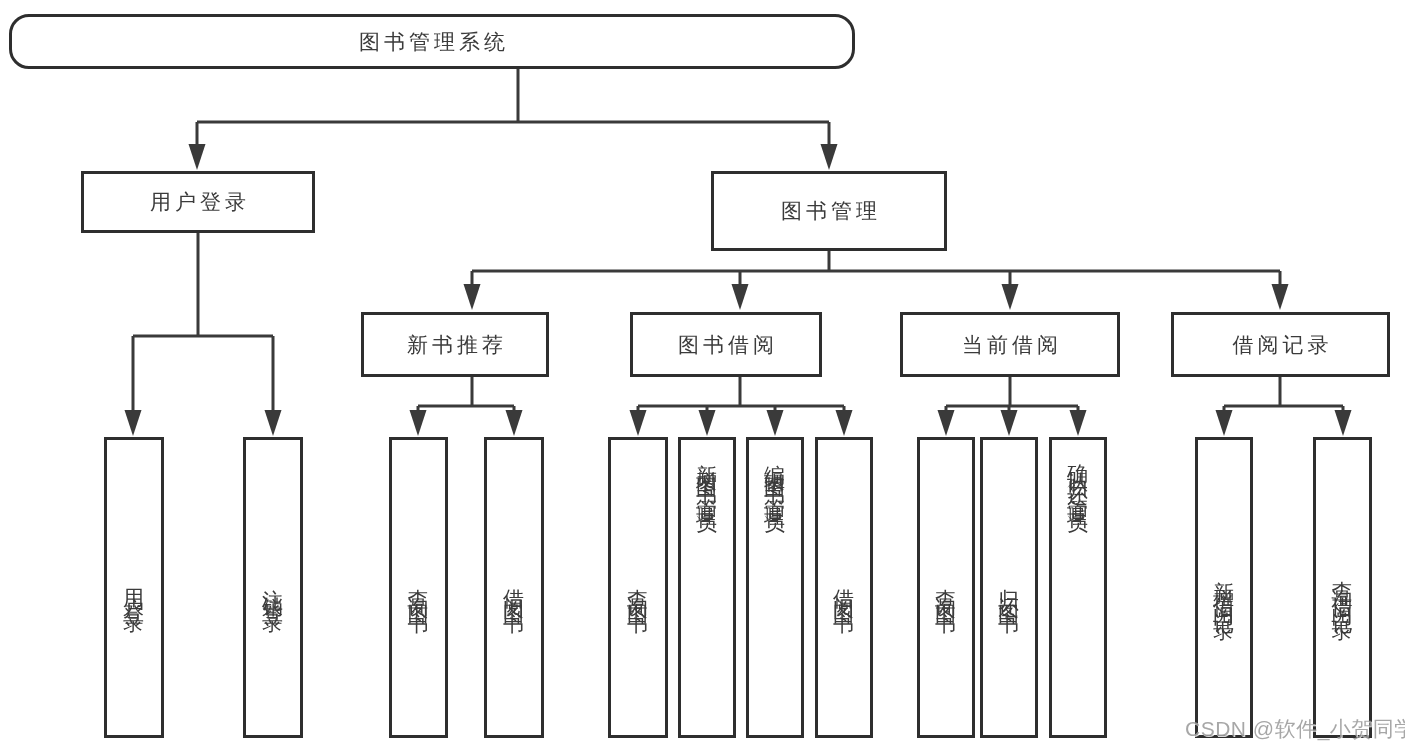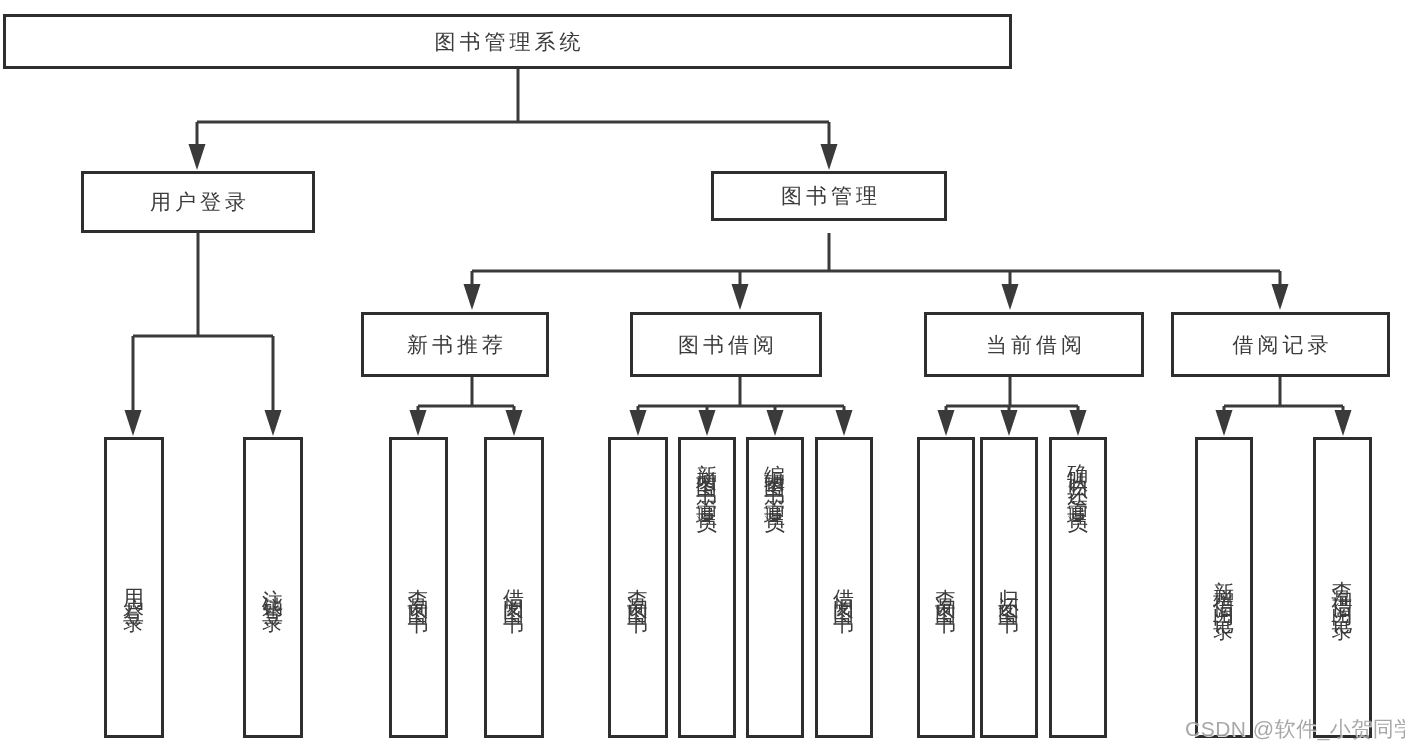--- a/index.html
+++ b/index.html
@@ -95,38 +95,38 @@
       <polygon points="766.5,410 783.5,410 775,436"></polygon>
       <polygon points="835.5,410 852.5,410 844,436"></polygon>
       <polygon points="937.5,410 954.5,410 946,436"></polygon>
       <polygon points="1000.5,410 1017.5,410 1009,436"></polygon>
       <polygon points="1069.5,410 1086.5,410 1078,436"></polygon>
       <polygon points="1215.5,410 1232.5,410 1224,436"></polygon>
       <polygon points="1334.5,410 1351.5,410 1343,436"></polygon>
     </g>
   </svg>
 
-  <div class="box hbox" style="left:3px;top:14px;width:1009px;height:55px;">
+  <div class="box hbox" style="left:9px;top:14px;width:846px;height:55px;border-radius:20px;">
     <span class="lbl">图书管理系统</span>
   </div>
 
   <div class="box hbox" style="left:81px;top:171px;width:234px;height:62px;">
     <span class="lbl">用户登录</span>
   </div>
-  <div class="box hbox" style="left:711px;top:171px;width:236px;height:50px;">
+  <div class="box hbox" style="left:711px;top:171px;width:236px;height:80px;">
     <span class="lbl">图书管理</span>
   </div>
 
   <div class="box hbox" style="left:361px;top:312px;width:188px;height:65px;">
     <span class="lbl">新书推荐</span>
   </div>
   <div class="box hbox" style="left:630px;top:312px;width:192px;height:65px;">
     <span class="lbl">图书借阅</span>
   </div>
-  <div class="box hbox" style="left:900px;top:312px;width:220px;height:65px;margin-left:24px;">
+  <div class="box hbox" style="left:900px;top:312px;width:220px;height:65px;">
     <span class="lbl">当前借阅</span>
   </div>
   <div class="box hbox" style="left:1171px;top:312px;width:219px;height:65px;">
     <span class="lbl">借阅记录</span>
   </div>
 
   <div class="box vbox" style="left:104px;top:437px;width:60px;height:301px;">
     <span class="lbl">用户登录</span>
   </div>
   <div class="box vbox" style="left:243px;top:437px;width:60px;height:301px;">

